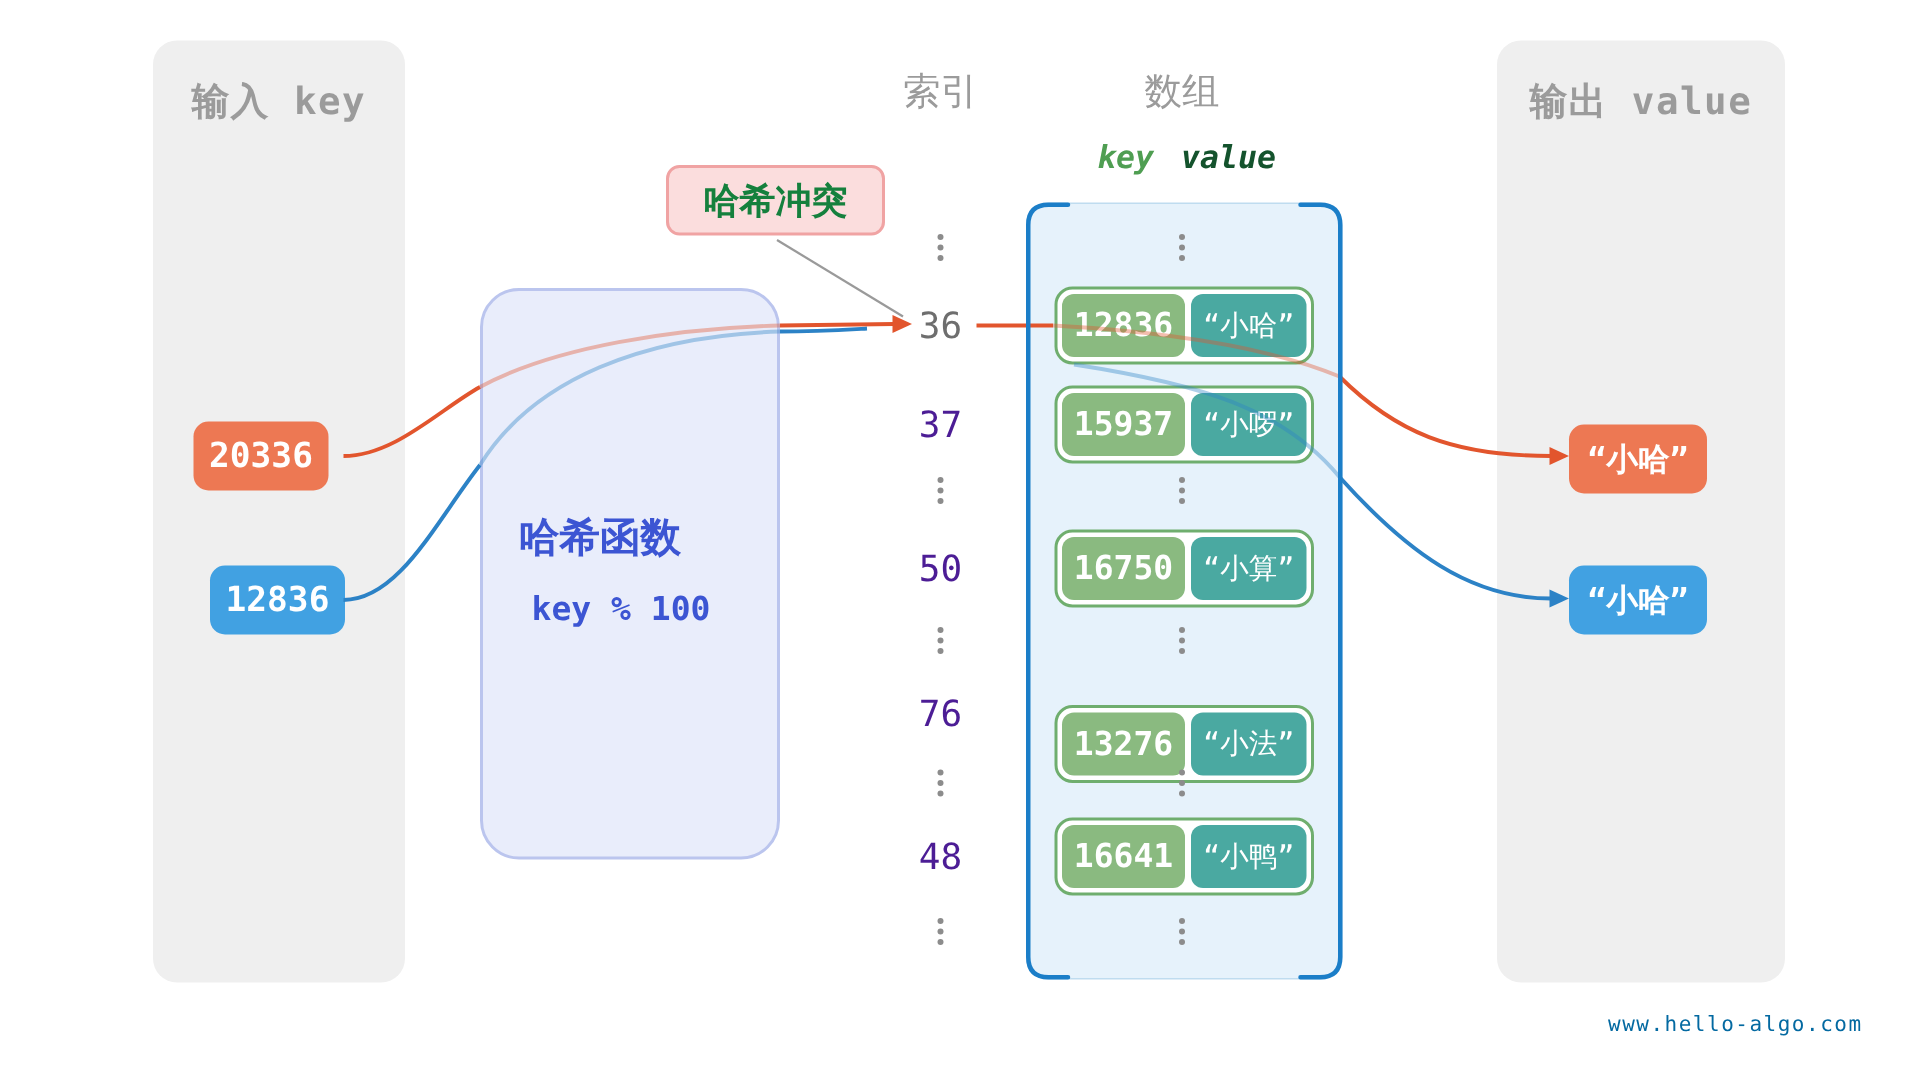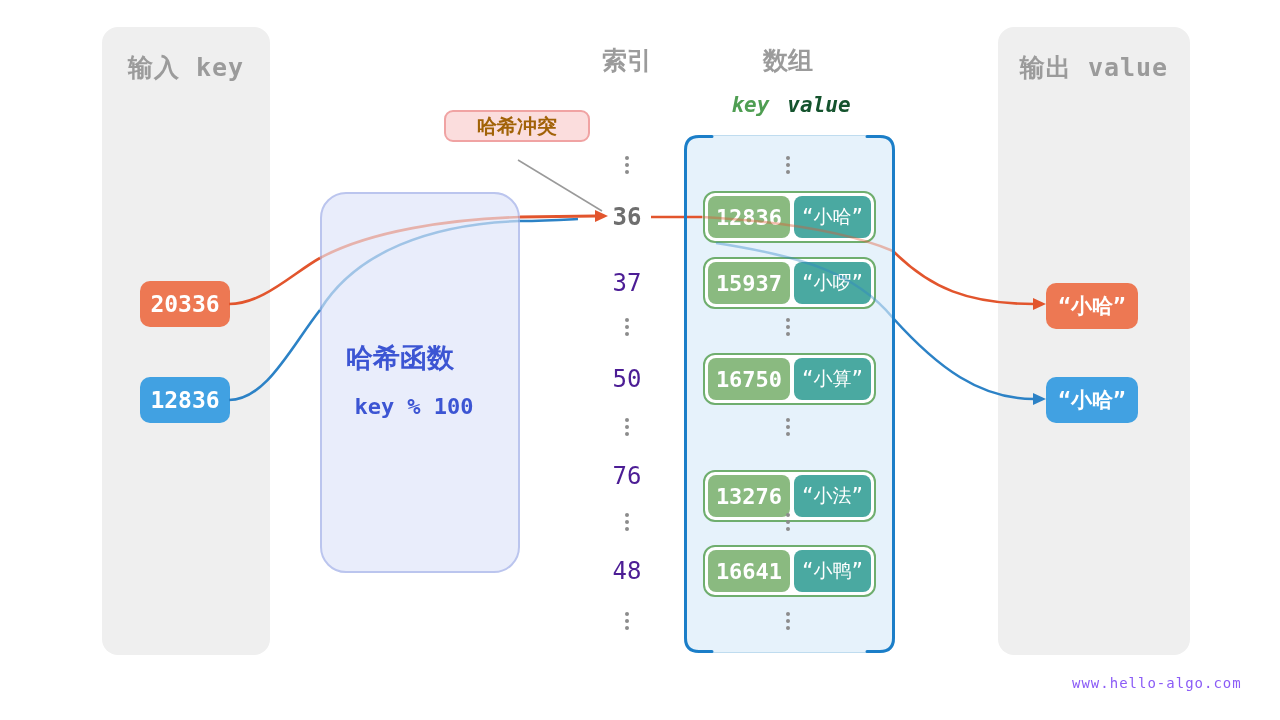--- a/index.html
+++ b/index.html
@@ -9,64 +9,64 @@
   }
   
   .panel{position:absolute;top:27px;height:628px;background:#efefef;border-radius:16px;}
   #input-panel{left:102px;width:168px;}
   #output-panel{left:998px;width:192px;}
   .panel-title{margin-top:24px;text-align:center;font-size:25px;font-weight:bold;color:#9b9b9b;letter-spacing:1px;}
   
   .kbox{position:absolute;height:46px;border-radius:10px;color:#fff;display:flex;align-items:center;justify-content:center;font-weight:600;}
   .kbox.orange{background:#ed7853;}
   .kbox.blue{background:#41a1e2;}
-  #in-key-1{left:140px;top:281px;width:90px;font-size:23px;}
+  #in-key-1{left:129px;top:281px;width:90px;font-size:23px;}
   #in-key-2{left:140px;top:377px;width:90px;font-size:23px;}
   #out-val-1{left:1046px;top:283px;width:92px;font-size:21px;}
   #out-val-2{left:1046px;top:377px;width:92px;font-size:21px;}
   
   #hash-box{position:absolute;left:320px;top:192px;width:200px;height:381px;background:#e9edfb;
     border:2px solid #bbc5ee;border-radius:26px;box-sizing:border-box;}
   #hash-title{position:absolute;left:320px;top:340px;width:160px;text-align:center;
     font-size:27px;font-weight:600;color:#3c55d3;}
   #hash-formula{position:absolute;left:320px;top:394px;width:188px;text-align:center;
     font-size:22px;font-weight:600;color:#3c55d3;}
   
-  #collision{position:absolute;left:444px;top:110px;width:146px;height:32px;background:#fbdddd;
+  #collision{position:absolute;left:444px;top:110px;width:146px;height:47px;background:#fbdddd;
     border:2px solid #f0a3a3;border-radius:9px;box-sizing:border-box;display:flex;align-items:center;
-    justify-content:center;font-size:20px;font-weight:bold;color:#a16207;}
-  
-  .col-header{position:absolute;top:44px;width:100px;text-align:center;font-size:25px;font-weight:bold;color:#9b9b9b;}
+    justify-content:center;font-size:24px;font-weight:bold;color:#15803d;}
+  
+  .col-header{position:absolute;top:44px;width:100px;text-align:center;font-size:25px;font-weight:normal;color:#9b9b9b;}
   #index-header{left:577px;}
   #array-header{left:738px;}
   #kv-header{position:absolute;left:703px;top:93px;width:176px;display:flex;justify-content:center;
     gap:18px;font-size:21px;font-weight:600;font-style:italic;}
   #kv-header .k{color:#4f9e52;}
   #kv-header .v{color:#14532d;}
   
   #array-container{position:absolute;left:684px;top:135px;width:211px;height:518px;background:#e6f2fb;
     border:1.5px solid #bfdcef;border-radius:14px;box-sizing:border-box;}
   
   .idx{position:absolute;left:599px;width:56px;height:32px;line-height:32px;text-align:center;
     font-size:24px;color:#4c1d95;}
-  .idx.hit{font-weight:bold;color:#6e6e6e;}
+  .idx.hit{font-weight:normal;color:#6e6e6e;}
   
   .dots{position:absolute;width:56px;height:18px;display:flex;flex-direction:column;align-items:center;gap:3px;}
   .dots i{width:4px;height:4px;border-radius:50%;background:#8c8c8c;}
   .dots.ix{left:599px;}
   .dots.ar{left:760px;}
   
   .row{position:absolute;left:703px;width:173px;height:52px;background:#fff;border:2px solid #6fae6e;
     border-radius:12px;box-sizing:border-box;display:flex;padding:3px;gap:4px;}
   .row .key{width:82px;background:#8aba80;border-radius:8px;color:#fff;font-size:22px;font-weight:600;
     display:flex;align-items:center;justify-content:center;}
   .row .val{flex:1;background:#4aa9a1;border-radius:8px;color:#fff;font-size:19px;
     display:flex;align-items:center;justify-content:center;}
   
-  #watermark{position:absolute;left:1072px;top:675px;font-size:14px;color:#8b5cf6;letter-spacing:1px;}
+  #watermark{position:absolute;left:1072px;top:675px;font-size:14px;color:#0369a1;letter-spacing:1px;}
   
   #overlay{position:absolute;left:0;top:0;pointer-events:none;}
 </style>
 </head>
 <body>
 
 <div id="canvas">
 
   <div class="panel" id="input-panel">
     <div class="panel-title">输入 key</div>

